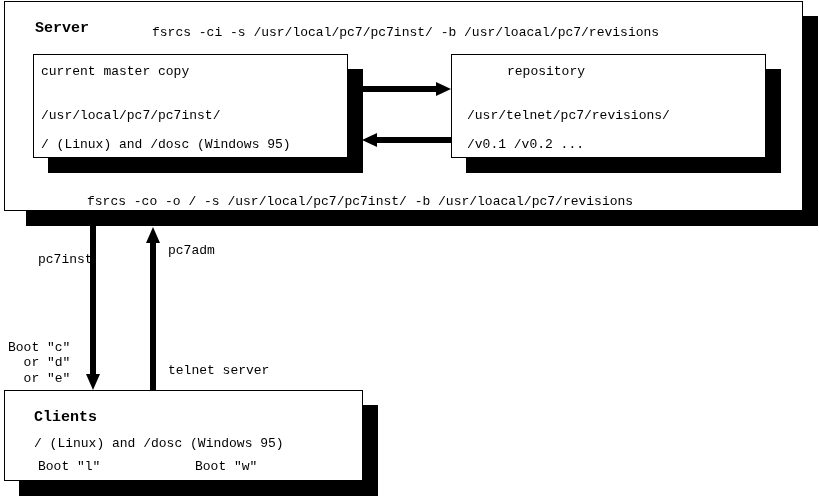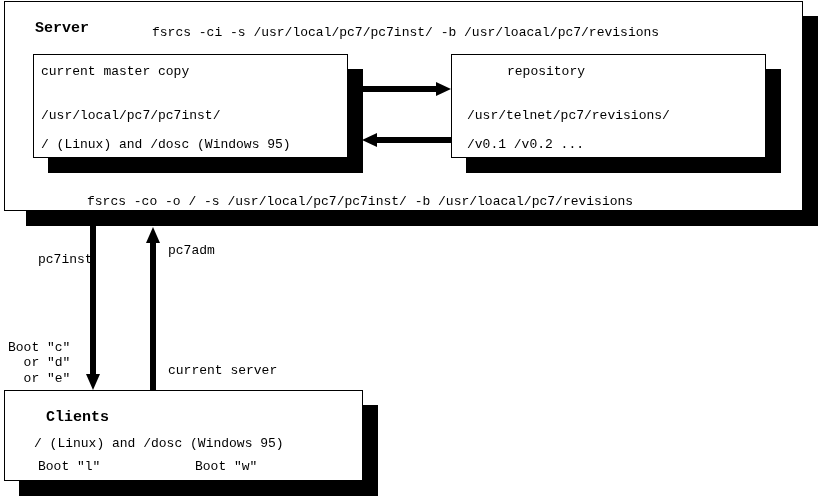--- a/index.html
+++ b/index.html
@@ -30,31 +30,31 @@
 <div class="shadow" style="left:466px;top:69px;width:315px;height:104px;"></div>
 <div class="box" style="left:451px;top:54px;width:315px;height:104px;"></div>
 <div class="t" style="left:467px;top:64px;margin-left:40px;">repository</div>
 <div class="t" style="left:467px;top:108px;">/usr/telnet/pc7/revisions/</div>
 <div class="t" style="left:467px;top:137px;">/v0.1 /v0.2 ...</div>
 
 <div class="t" style="left:87px;top:182px;margin-top:12px;">fsrcs -co -o / -s /usr/local/pc7/pc7inst/ -b /usr/loacal/pc7/revisions</div>
 
 <div class="shadow" style="left:19px;top:405px;width:359px;height:91px;"></div>
 <div class="box" style="left:4px;top:390px;width:359px;height:91px;"></div>
-<div class="title" style="left:46px;top:407px;">Clients</div>
+<div class="title" style="left:34px;top:407px;">Clients</div>
 <div class="t" style="left:34px;top:436px;">/ (Linux) and /dosc (Windows 95)</div>
 <div class="t" style="left:38px;top:459px;">Boot "l"</div>
 <div class="t" style="left:195px;top:459px;">Boot "w"</div>
 
 <div class="t" style="left:18px;top:252px;margin-left:20px;">pc7inst</div>
 <div class="t" style="left:168px;top:243px;">pc7adm</div>
 <div class="t" style="left:8px;top:340px;">Boot "c"</div>
 <div class="t" style="left:8px;top:355px;">  or "d"</div>
 <div class="t" style="left:8px;top:371px;">  or "e"</div>
-<div class="t" style="left:168px;top:363px;">current server</div>
+<div class="t" style="left:168px;top:363px;">telnet server</div>
 
 <svg width="819" height="498">
   <g>
     <rect x="362" y="86" width="75" height="6" fill="#000"></rect>
     <polygon points="436,82 451,89 436,96" fill="#000"></polygon>
   </g>
   <g>
     <rect x="376" y="137" width="75" height="6" fill="#000"></rect>
     <polygon points="377,133 362,140 377,147" fill="#000"></polygon>
   </g>

